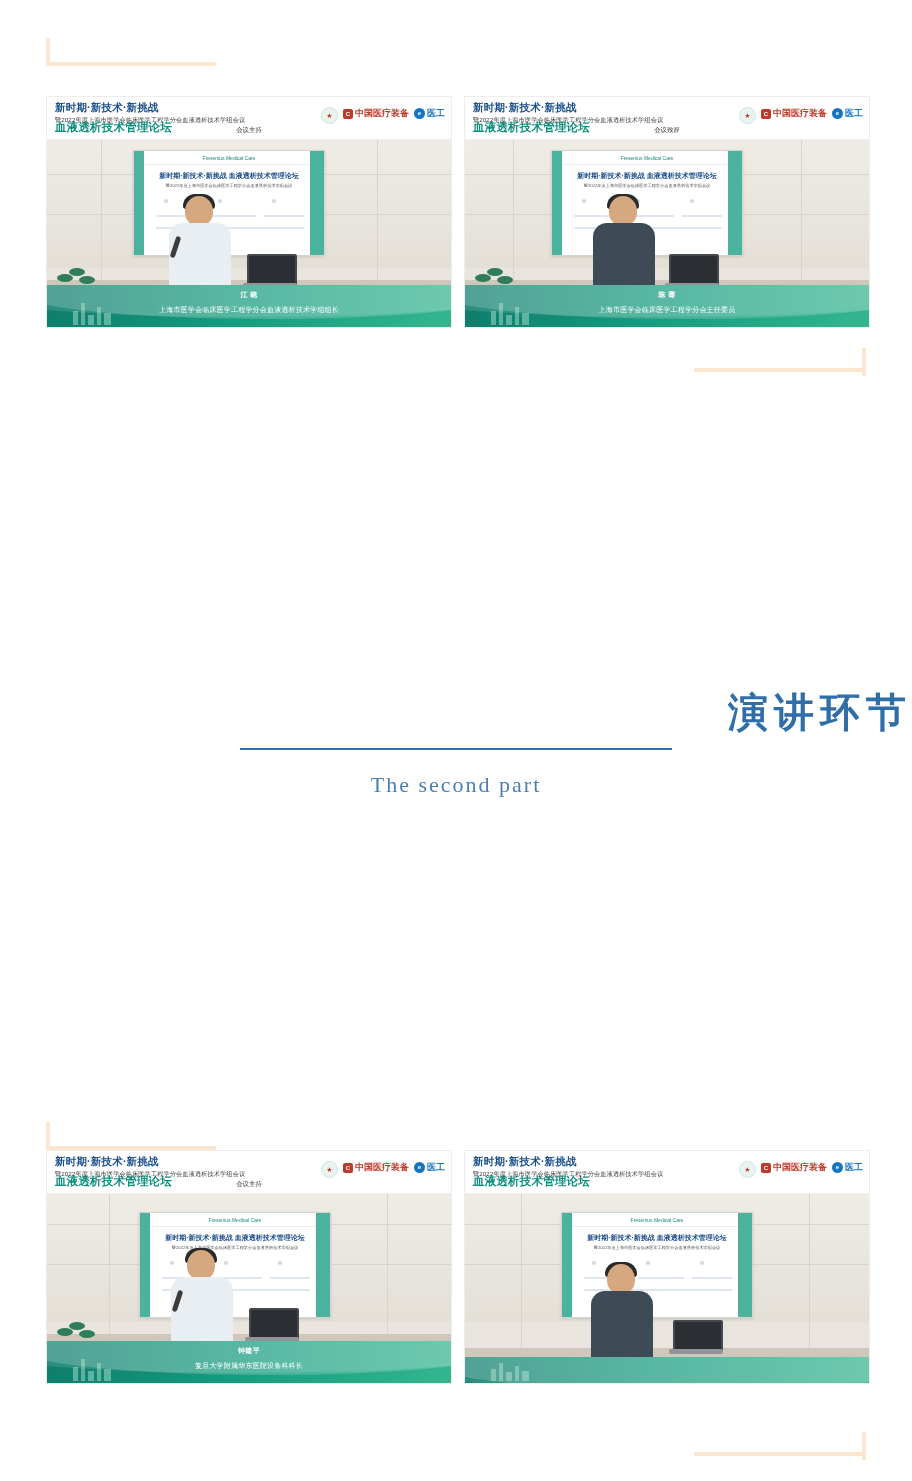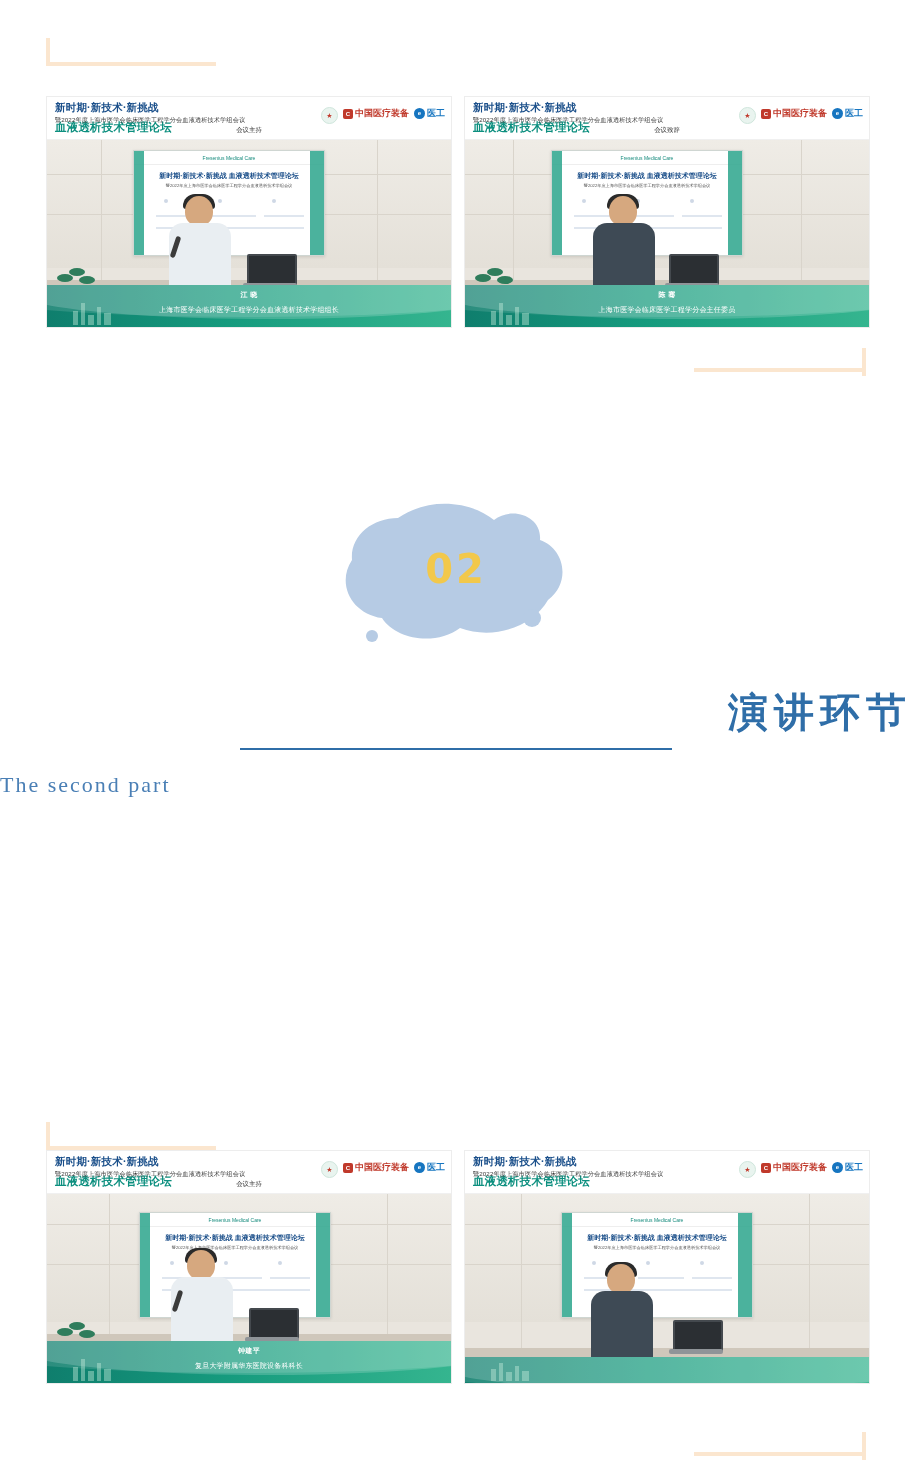--- a/index.html
+++ b/index.html
@@ -202,21 +202,21 @@
 
   
   .sec-title{
     position:absolute;left:0;right:0;top:685px;text-align:right;
     font-size:40px;font-weight:bold;color:#2f6ea8;letter-spacing:6px;
   }
   .sec-rule{
     position:absolute;left:240px;width:432px;height:2px;background:#2f6ea8;top:748px;
   }
   .sec-sub{
-    position:absolute;left:0;right:0;top:772px;text-align:left;
+    position:absolute;left:0;right:0;top:772px;text-align:center;
     font-family:"Liberation Serif","DejaVu Serif",serif;
     font-size:22px;color:#4a7fb5;letter-spacing:2px;
   }
 
   
   .para{
     position:absolute;left:62px;width:790px;top:886px;
     font-size:27px;line-height:52px;color:#3a3a3a;letter-spacing:1.6px;
     text-align:justify;
   }
@@ -395,28 +395,20 @@
           <span class="b" style="left:17px;width:6px;height:10px;"></span>
           <span class="b" style="left:26px;width:4px;height:18px;"></span>
           <span class="b" style="left:33px;width:7px;height:12px;"></span>
         </div>
         <div class="ph-name">陈 骞</div>
         <div class="ph-desc">上海市医学会临床医学工程学分会主任委员</div>
       </div>
     </div>
   </div>
 
-  <div class="blob-wrap">
-    <svg viewBox="0 0 260 150" width="260" height="150" style="position:absolute;left:326px;top:0;">
-      <path d="M72 18 C104 -4 146 2 168 20 C186 6 216 16 214 40 C238 48 246 82 222 100 C206 128 166 140 134 128 C110 146 70 140 56 118 C26 114 10 84 26 60 C24 36 46 18 72 18 Z" fill="#b6cbe4"></path>
-      <circle cx="206" cy="118" r="9" fill="#b6cbe4"></circle>
-      <circle cx="46" cy="136" r="6" fill="#b6cbe4"></circle>
-    </svg>
-    <div class="num">02</div>
-  </div>
 
   <div class="sec-title">演讲环节</div>
   <div class="sec-rule"></div>
   <div class="sec-sub">The second part</div>
 
 
   <div class="photo-row" style="left:46px;top:1150px;">
 
     <div class="photo small">
       <div class="ph-head">

